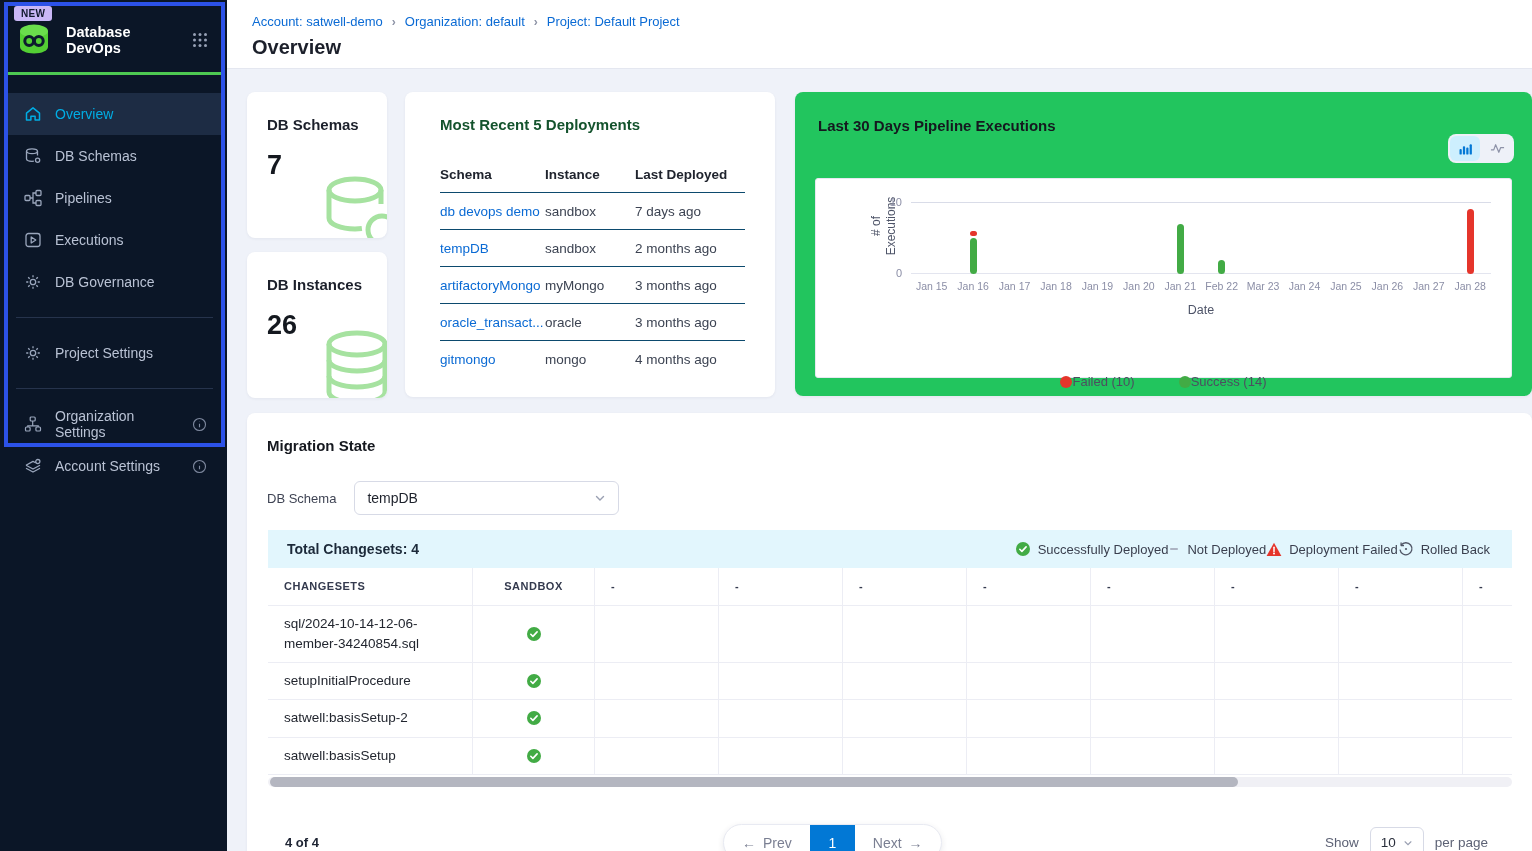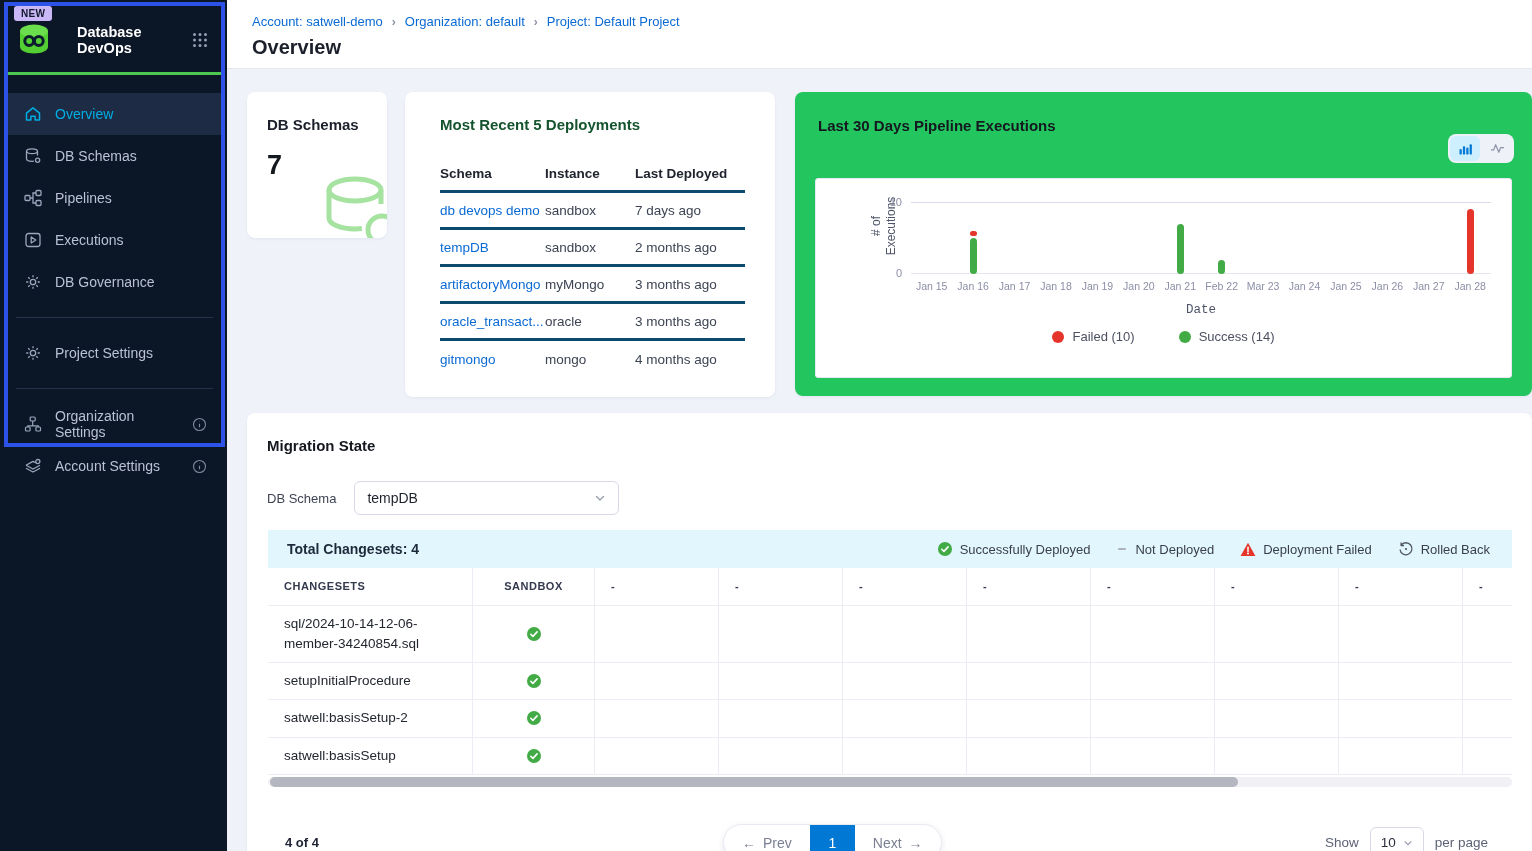--- a/index.html
+++ b/index.html
@@ -6,21 +6,21 @@
   html,body { width:1532px; height:851px; }
   body { font-family:"Liberation Sans","DejaVu Sans",sans-serif; background:#eff2f9; overflow:hidden; }
   #root { position:relative; width:1532px; height:851px; overflow:hidden; }
 
   
   .sidebar { position:absolute; left:0; top:0; width:227px; height:851px; background:#0b1627; }
   .sidebar-box { position:absolute; left:4px; top:2px; width:221px; height:445px;
                  border:4px solid #2c52e8; background:#0b1627; }
   .new-badge { position:absolute; left:6px; top:0px; background:#c9b7f6; color:#10182c;
                font-size:10px; font-weight:bold; padding:2px 7px; border-radius:3px; letter-spacing:.3px; z-index:3;}
-  .sb-head { display:flex; align-items:center; gap:25px; padding:16px 12px 12px 8px; }
+  .sb-head { display:flex; align-items:center; gap:14px; padding:16px 12px 12px 8px; }
   .sb-title { color:#fff; font-size:14.5px; font-weight:bold; flex:1; }
   .sb-green-line { height:3px; background:#4dc952; margin:2px 0 0 0; }
   .proj-box { margin:14px 8px 0 8px; background:#0f1d33; border:1px solid #3a4a66; border-radius:8px;
               padding:9px 10px 10px 12px; position:relative; cursor:pointer; }
   .proj-label { color:#8f9bb3; font-size:9.5px; letter-spacing:1.2px; font-weight:bold; display:flex; align-items:center; gap:6px;}
   .proj-name { color:#f2f5fa; font-size:15px; margin-top:4px; }
   .proj-chev { position:absolute; right:10px; top:50%; transform:translateY(-50%); }
   .nav { margin-top:18px; }
   .nav-item { display:flex; align-items:center; gap:13px; height:42px; padding-left:16px;
               color:#b9c2d4; font-size:14px; cursor:pointer; }
@@ -44,21 +44,21 @@
   .stat-card { width:140px; height:146px; overflow:hidden; }
   .stat-title { position:absolute; left:20px; top:24px; font-size:15px; font-weight:bold; color:#1c202b; }
   .stat-value { position:absolute; left:20px; top:58px; font-size:27px; font-weight:bold; color:#14181f; }
   .stat-icon { position:absolute; right:-12px; bottom:-16px; }
 
   
   .dep-card { left:178px; top:23px; width:370px; height:305px; }
   .dep-title { position:absolute; left:35px; top:24px; font-size:15px; font-weight:bold; color:#14532d; }
   .dep-table { position:absolute; left:35px; top:64px; width:305px; }
   .dep-row { display:grid; grid-template-columns:105px 90px 110px; align-items:center;
-             min-height:37px; border-bottom:3px solid #0c4a6e; font-size:13.5px; color:#3c4352; }
+             min-height:37px; border-bottom:1px solid #0c4a6e; font-size:13.5px; color:#3c4352; }
   .dep-row:last-child { border-bottom:none; }
   .dep-row.head { color:#20242e; font-weight:bold; font-size:13.5px; }
   .dep-row a { color:#0a6ad4; text-decoration:none; cursor:pointer; white-space:nowrap; overflow:hidden; }
 
   
   .chart-card { left:568px; top:23px; width:737px; height:304px; background:#22c55e; }
   .chart-title { position:absolute; left:23px; top:25px; font-size:15px; font-weight:bold; color:#15181f; }
   .chart-toggle { position:absolute; right:18px; top:42px; background:#eef1f8; border-radius:8px; padding:2px; display:flex; gap:2px;}
   .chart-toggle .tbtn { width:30px; height:25px; border-radius:6px; display:flex; align-items:center; justify-content:center; cursor:pointer;}
   .chart-toggle .tbtn.active { background:#cdeffe; }
@@ -68,37 +68,37 @@
   .gridline-top { position:absolute; left:0; right:0; top:0; height:1px; background:#d9dce8; }
   .gridline-bottom { position:absolute; left:0; right:0; bottom:0; height:1px; background:#e3e5ef; }
   .plot-cols { position:absolute; inset:0; display:flex; }
   .plot-col { flex:1; position:relative; }
   .bar-seg { position:absolute; left:50%; width:7px; margin-left:-3.5px; border-radius:3.5px; }
   .ytick { position:absolute; font-size:11px; color:#8b8ea6; text-align:right; width:24px; }
   .ylab { position:absolute; left:28px; top:32px; width:80px; text-align:center; font-size:12px; color:#4e5468;
           transform:rotate(-90deg); transform-origin:center; line-height:1.25; }
   .xlabels { position:absolute; left:95px; top:101px; width:580px; display:flex; }
   .xlabels div { flex:1; text-align:center; font-size:10.5px; color:#8b8ea6; white-space:nowrap; }
-  .xaxis-title { position:absolute; left:95px; top:124px; width:580px; text-align:center; font-size:12.5px; color:#4e5468;font-family:Liberation Mono, monospace; }
+  .xaxis-title { position:absolute; left:95px; top:124px; width:580px; text-align:center; font-size:12.5px; color:#4e5468; }
   .chart-legend { position:absolute; left:0; top:150px; width:100%; display:flex; justify-content:center; gap:44px; }
-  .cl-item { display:flex; align-items:center; gap:8px; font-size:13px; color:#4c4f60; }
+  .cl-item { display:flex; align-items:center; gap:0; font-size:13px; color:#4c4f60;margin-top:45px; }
   .cl-swatch { width:12px; height:12px; border-radius:50%; }
 
   
   .mig-card { left:20px; top:344px; width:1285px; height:470px; }
   .mig-heading { position:absolute; left:20px; top:24px; font-size:15px; font-weight:bold; color:#15181f; }
   .schema-row { position:absolute; left:20px; top:68px; display:flex; align-items:center; gap:18px; }
   .schema-label { font-size:13px; color:#3f4454; }
   .select-box { width:265px; height:34px; border:1px solid #d7dae6; border-radius:6px; background:#fff;
                 display:flex; align-items:center; padding:0 12px; cursor:pointer; }
   .select-box .val { font-size:14px; color:#1e222c; flex:1; }
   .cyan-band { position:absolute; left:21px; top:117px; width:1244px; height:38px; background:#e2f6fd;
                display:flex; align-items:center; padding:0 22px 0 19px; }
   .total-label { font-size:14px; font-weight:bold; color:#1c2a3a; }
-  .status-legend { margin-left:auto; display:flex; gap:26px; }
+  .status-legend { margin-left:auto; display:flex; }
   .sl-item { display:flex; align-items:center; gap:7px; font-size:13px; color:#3a3f4e; }
 
   .cs-wrap { position:absolute; left:21px; top:155px; width:1244px; overflow:hidden; }
   .cs-table { width:1319px; }
   .cs-row { display:flex; border-bottom:1px solid #ecedf4; background:#fff; }
   .cs-cell { border-right:1px solid #ecedf4; display:flex; align-items:center; padding:8px 16px; font-size:13.5px; color:#22262f; }
   .cs-cell:last-child { border-right:none; }
   .cs-row.head .cs-cell { font-size:11px; font-weight:bold; letter-spacing:.5px; color:#343a4e; padding:10px 16px; }
   .cs-cell.c0 { width:205px; word-break:break-word; line-height:1.5; }
   .cs-cell.c1 { width:122px; justify-content:center; }
@@ -275,20 +275,32 @@
       <div class="stat-icon">
         <svg width="86" height="84" viewBox="0 0 86 84" fill="none" stroke="#a6e2a0" stroke-width="5">
           <ellipse cx="42" cy="20" rx="26" ry="11"></ellipse>
           <path d="M16 20v28c0 6.1 11.6 11 26 11 2.4 0 4.7-.14 6.9-.4"></path>
           <path d="M68 20v14"></path>
           <circle cx="69" cy="60" r="14"></circle>
         </svg>
       </div>
     </div>
 
+    <div class="card stat-card" style="left:20px; top:183px;">
+      <div class="stat-title">DB Instances</div>
+      <div class="stat-value">26</div>
+      <div class="stat-icon">
+        <svg width="88" height="86" viewBox="0 0 88 86" fill="none" stroke="#a6e2a0" stroke-width="5">
+          <ellipse cx="46" cy="16" rx="28" ry="11"></ellipse>
+          <path d="M18 16v16c0 6.1 12.5 11 28 11s28-4.9 28-11V16"></path>
+          <path d="M18 32v16c0 6.1 12.5 11 28 11s28-4.9 28-11V32"></path>
+          <path d="M18 48v16c0 6.1 12.5 11 28 11s28-4.9 28-11V48"></path>
+        </svg>
+      </div>
+    </div>
 
     <div class="card dep-card">
       <div class="dep-title">Most Recent 5 Deployments</div>
       <div class="dep-table">
         <div class="dep-row head">
           <span>Schema</span>
           <span>Instance</span>
           <span>Last Deployed</span>
         </div>
         <div id="dep-body">

